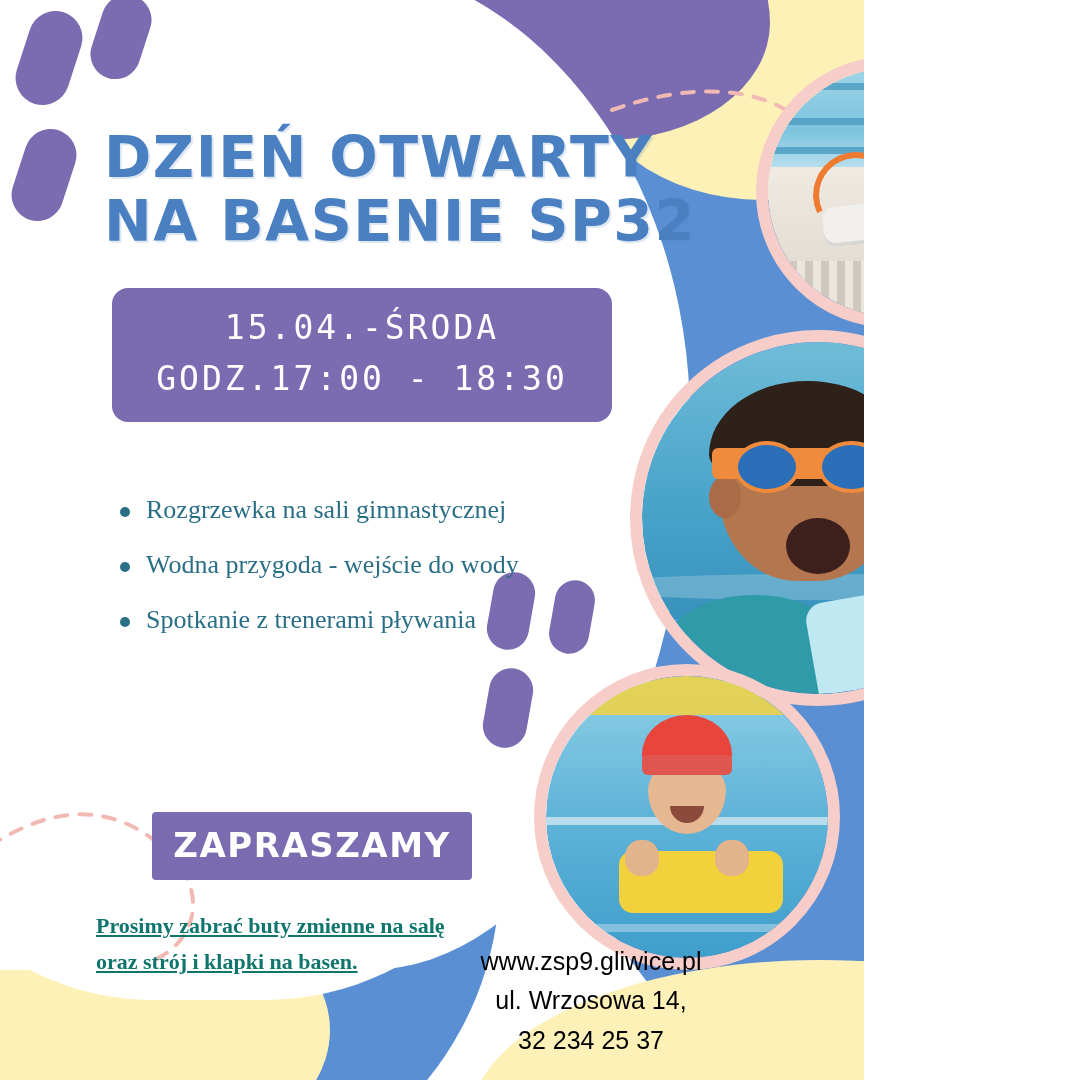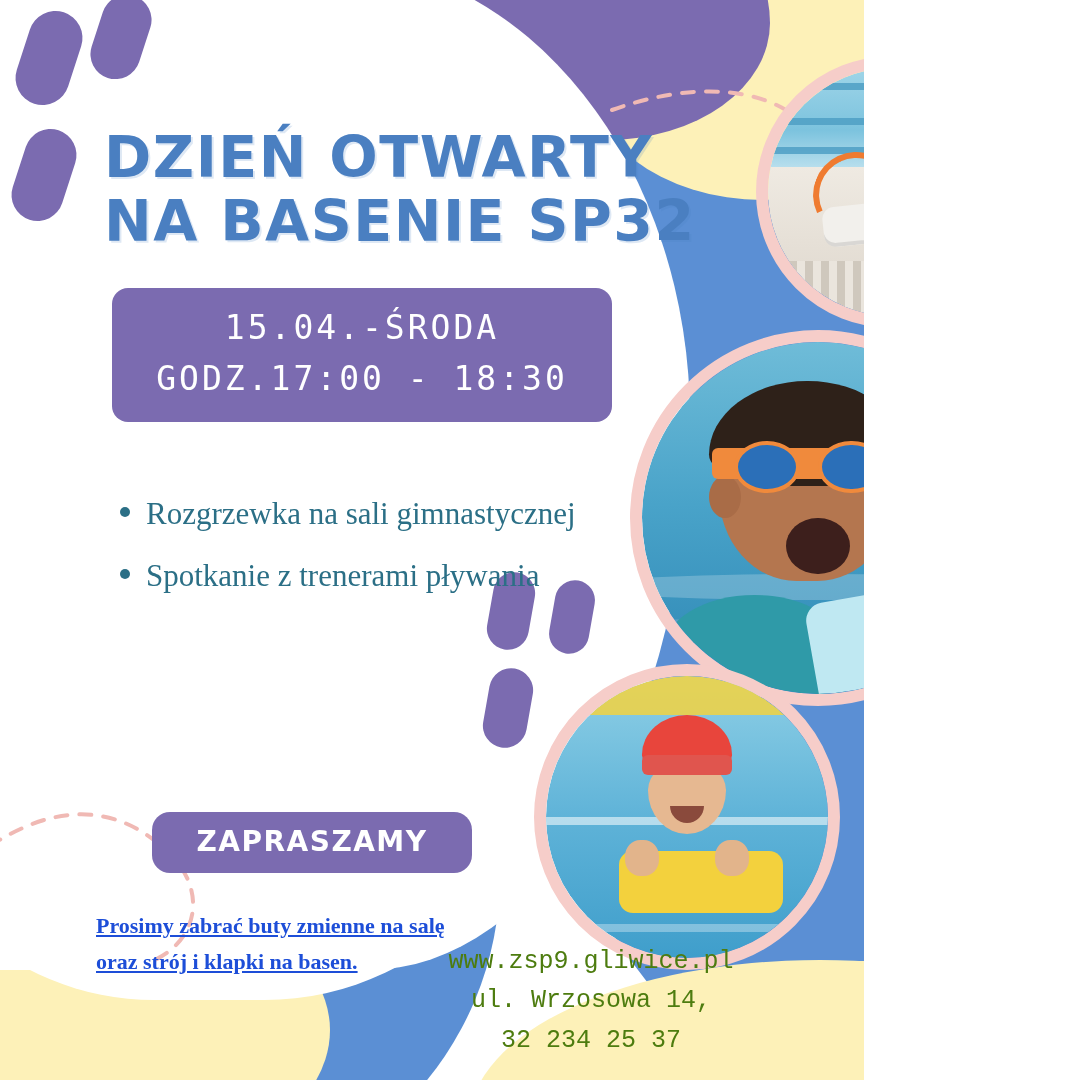--- a/index.html
+++ b/index.html
@@ -308,21 +308,21 @@
     color: #2b6f86;
   }
   .program-list {
     position: absolute;
     left: 92px; top: 492px;
     width: 530px;
     margin: 0;
     padding: 0 0 0 28px;
     list-style: none;
     font-family: "Liberation Serif", serif;
-    font-size: 31px;
+    font-size: 26px;
     color: #2b6f86;
     line-height: 1.42;
   }
   .program-list li {
     position: relative;
     margin-bottom: 18px;
     padding-left: 26px;
   }
   .program-list li::before {
     content: "";
@@ -331,52 +331,52 @@
     width: 10px; height: 10px;
     background: #2b6f86;
     border-radius: 50%;
   }
 
   .cta {
     position: absolute;
     left: 152px; top: 812px;
     width: 320px;
     background: #7b6bb0;
-    border-radius: 18px;
+    border-radius: 4px;
     padding: 13px 0 15px;
     text-align: center;
     color: #ffffff;
     font-family: "DejaVu Sans", sans-serif;
     font-weight: 700;
-    font-size: 28px;
+    font-size: 34px;
     letter-spacing: 1.5px;
   }
 
   .note {
     position: absolute;
     left: 96px; top: 908px;
     width: 470px;
     font-family: "Liberation Serif", serif;
     font-weight: bold;
     font-size: 22px;
     line-height: 1.65;
-    color: #1d4ed8;
+    color: #0f766e;
     text-decoration: underline;
   }
   .note span { display: block; }
 
   .contact {
     position: absolute;
     right: 58px; bottom: 20px;
     width: 430px;
     text-align: center;
-    font-family: Liberation Mono, monospace;
+    font-family: Liberation Sans, sans-serif;
     font-size: 25px;
     line-height: 1.58;
-    color: #4d7c0f;
+    color: #000000;
   }
   .contact span { display: block; }
 </style>
 </head>
 <body>
 
 <div id="poster">
 
   <div class="bg-layer">
     <div class="blue-right"></div>
@@ -461,20 +461,21 @@
   </div>
 
   <div class="date-box">
     <span class="l1">15.04.-ŚRODA</span>
     <span class="l2">GODZ.17:00 - 18:30</span>
   </div>
 
 
   <ul class="program-list">
     <li>Rozgrzewka na sali gimnastycznej</li>
+    <li>Wodna przygoda - wejście do wody</li>
     <li>Spotkanie z trenerami pływania</li>
   </ul>
 
   <div class="cta">ZAPRASZAMY</div>
 
   <div class="note">
     <span>Prosimy zabrać buty zmienne na salę</span>
     <span>oraz strój i klapki na basen.</span>
   </div>
 

